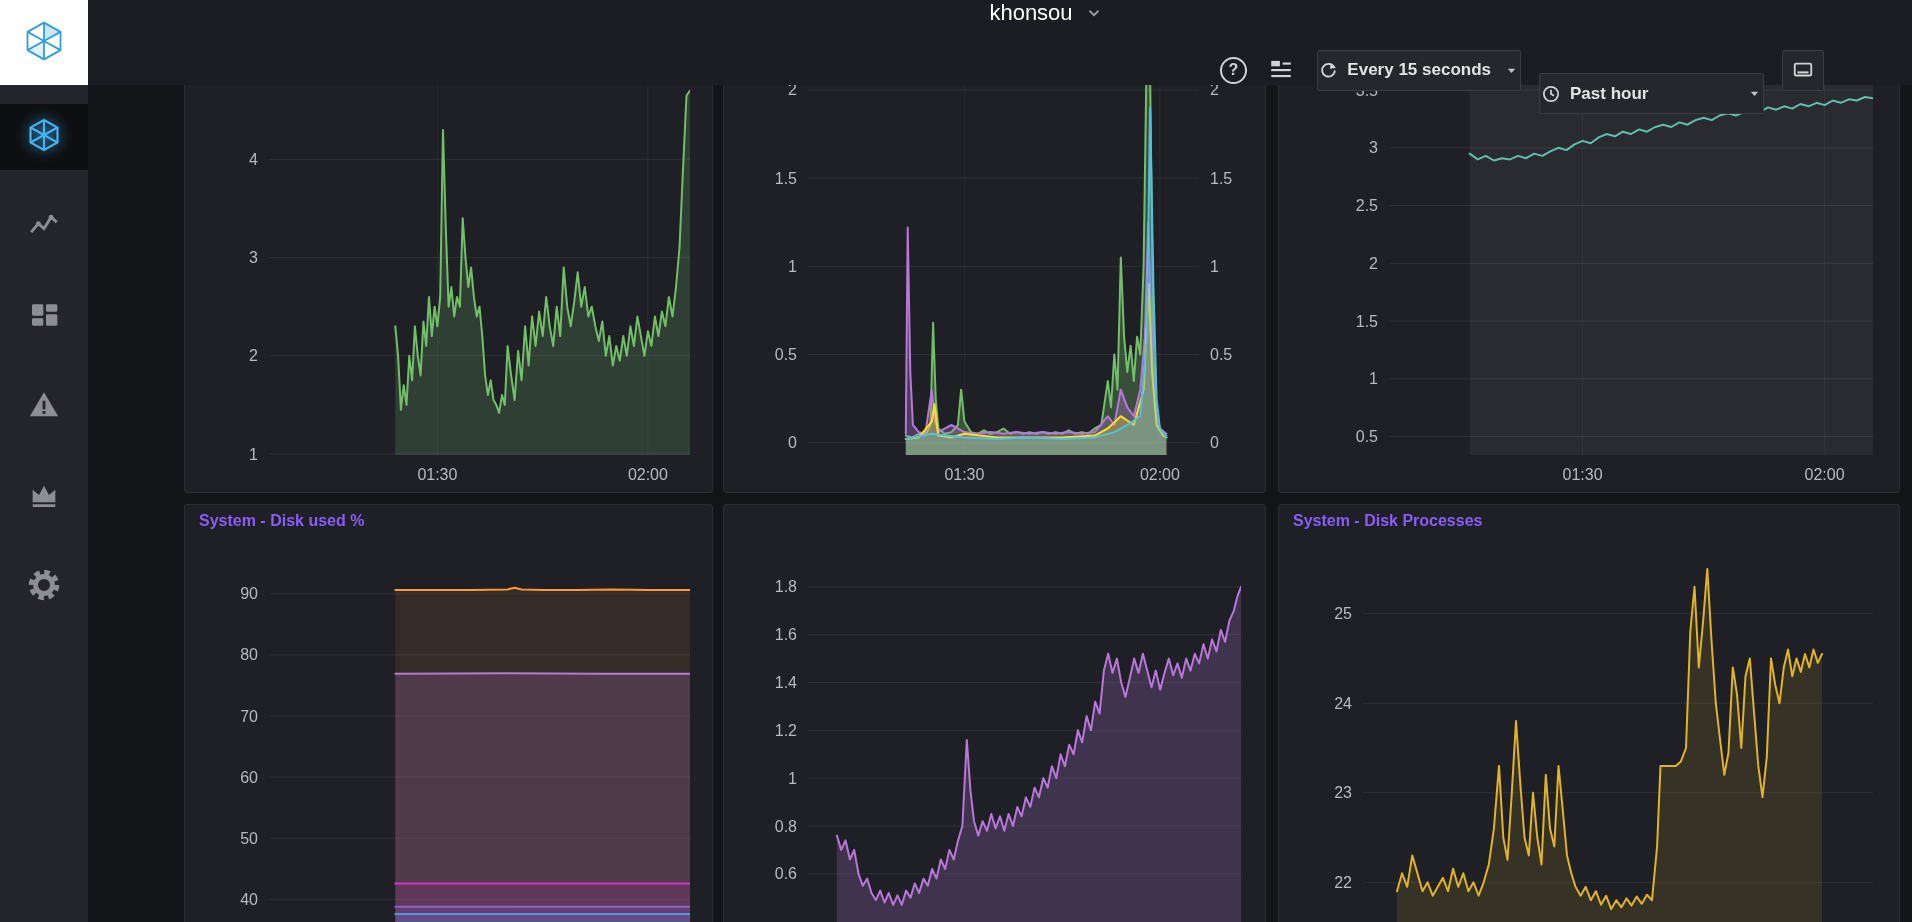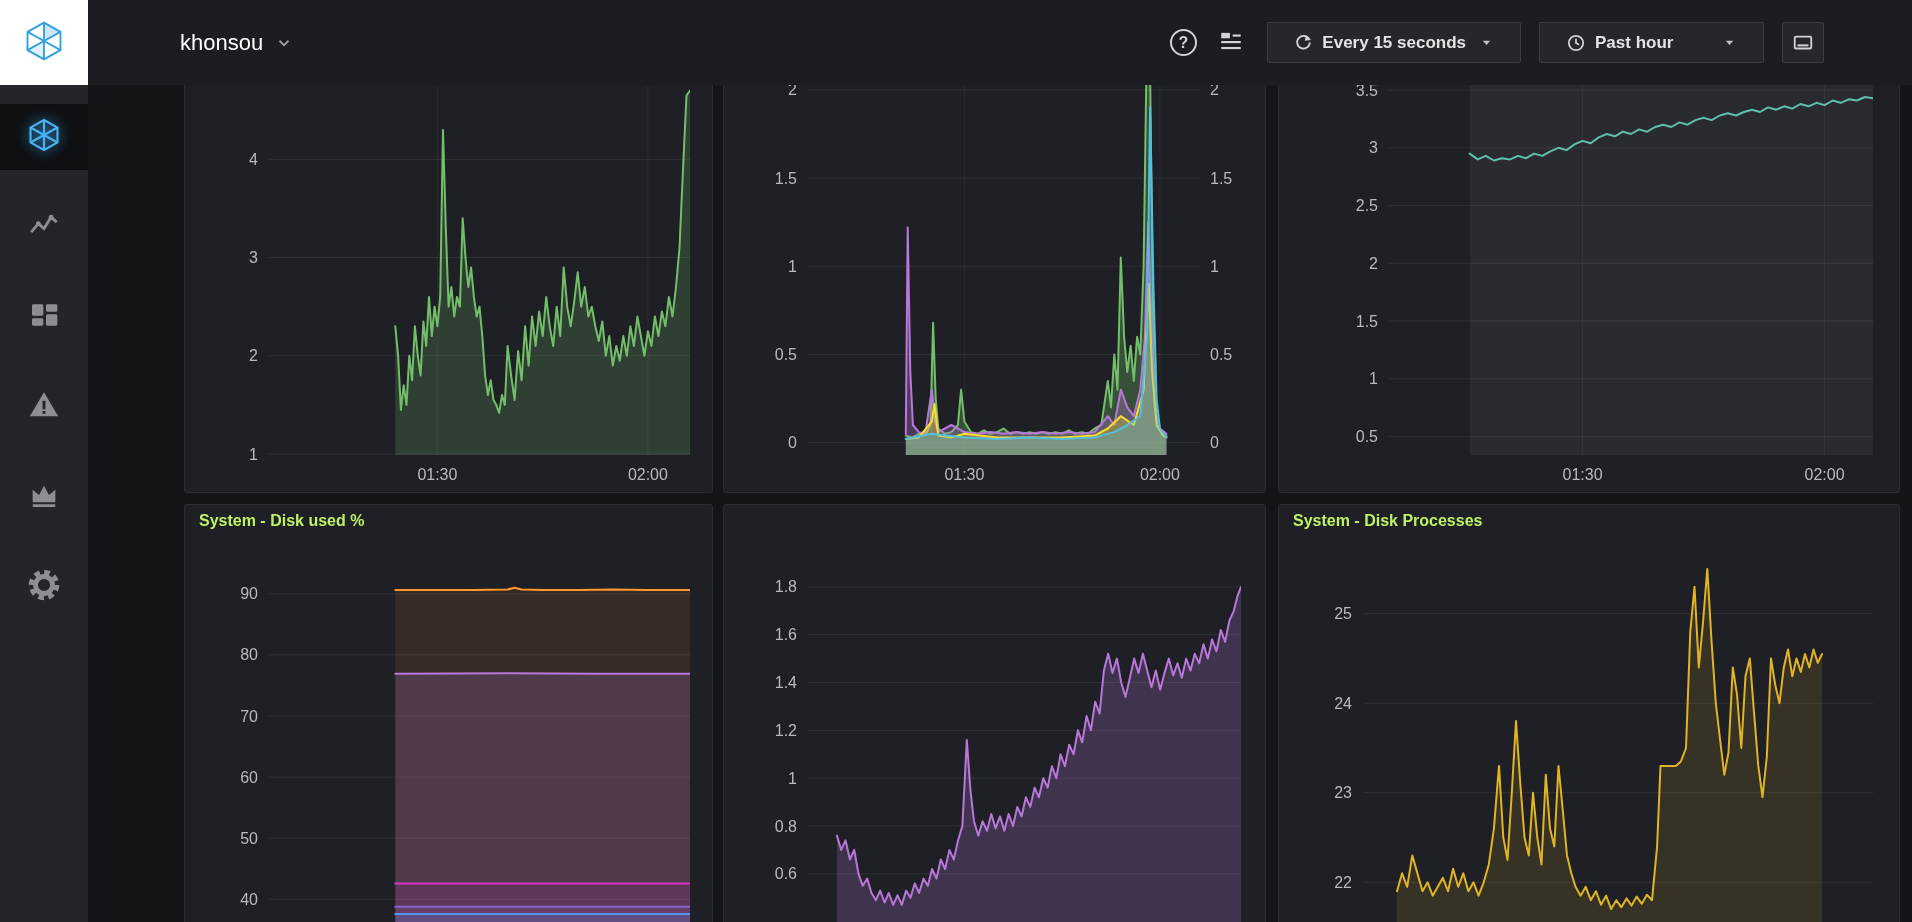--- a/index.html
+++ b/index.html
@@ -9,40 +9,40 @@
   
   .sidebar { position:fixed; left:0; top:0; bottom:0; width:88px; background:#24252a; z-index:60; }
   .logo-box { width:88px; height:85px; background:#ffffff; display:flex; align-items:center; justify-content:center; cursor:pointer; }
   .side-nav { padding-top:19px; }
   .side-item { height:66px; margin-bottom:24px; display:flex; align-items:center; justify-content:center; cursor:pointer; color:#8b8e93; }
   .side-item.active { background:#0e0f12; color:#46b2f2; }
   .side-item.active svg { filter: drop-shadow(0 0 7px rgba(64,176,245,0.9)); }
 
   
   .navbar { position:fixed; left:88px; right:0; top:0; height:85px; background:#1c1d22; z-index:50;
-            display:flex; align-items:center; }
+            display:flex; align-items:center;flex-direction:column; }
   .dash-title { margin-left:92px; display:flex; align-items:center; gap:12px; color:#ffffff;
                 font-size:22px; font-weight:500; cursor:pointer; }
   .dash-title .chev { color:#9a9da2; display:flex; }
   .nav-right { margin-left:auto; display:flex; align-items:center; gap:12px; padding-right:88px; }
   .icon-btn { background:none; border:none; color:#d2d3d6; display:flex; align-items:center; justify-content:center;
               width:36px; height:36px; cursor:pointer; }
   .help-circle { width:27px; height:27px; border:2px solid #d2d3d6; border-radius:50%; display:flex;
                  align-items:center; justify-content:center; font-size:16px; font-weight:700; color:#d2d3d6; }
-  .nav-btn { display:flex; align-items:center; gap:9px; height:41px; padding:0 26px; margin-left:6px;
+  .nav-btn { display:flex; align-items:center; gap:9px; height:41px; padding:0 1px; margin-left:6px;
              background:#26272c; border:1px solid #3c3d43; border-radius:2px; color:#e2e3e5;
              font-size:17px; font-weight:700; font-family:inherit; cursor:pointer; }
   .nav-btn .bicon { display:flex; color:#d2d3d6; }
   .nav-btn .caret { display:flex; color:#c2c3c6; margin-left:4px; }
   .kiosk-btn { width:42px; padding:0; justify-content:center; }
 
   
   .panel { position:absolute; background:#1f2026; border:1px solid #2c2d33; border-radius:3px; z-index:1; }
   .panel-header { position:relative; z-index:2; height:38px; padding:7px 0 0 14px; font-size:16px; font-weight:700;
-                  color:#bef264; cursor:pointer; white-space:nowrap; }
+                  color:#8b5cf6; cursor:pointer; white-space:nowrap; }
   .chart-canvas { position:absolute; left:0; top:0; right:0; bottom:0; cursor:crosshair; }
 
   .p1 { left:184px; top:24px;  width:529px; height:469px; }
   .p2 { left:723px; top:24px;  width:543px; height:469px; }
   .p3 { left:1278px; top:24px; width:622px; height:469px; }
   .p4 { left:184px; top:504px;  width:529px; height:470px; }
   .p5 { left:723px; top:504px;  width:543px; height:470px; }
   .p6 { left:1278px; top:504px; width:622px; height:470px; }
 </style>
 </head>
@@ -145,21 +145,21 @@
           <polygon points="15.2,2.8 21.6,8.9 13.6,9.9" fill="currentColor" stroke="none"></polygon>
         </svg>
       </span>
       <span>Every 15 seconds</span>
       <span class="caret">
         <svg width="15" height="15" viewBox="0 0 24 24" fill="currentColor">
             <path d="M6 9 L12 16 L18 9 Z"></path>
           </svg>
       </span>
     </button>
-    <button class="nav-btn" style="min-width:225px;">
+    <button class="nav-btn" style="min-width:225px;margin-top:47px;">
       <span class="bicon">
         <svg width="20" height="20" viewBox="0 0 24 24" fill="none" stroke="currentColor" stroke-width="2.1">
           <circle cx="12" cy="12" r="8.6"></circle>
           <path d="M12 7 L12 12 L15.6 14.2"></path>
         </svg>
       </span>
       <span>Past hour</span>
       <span class="caret" style="margin-left:auto;">
         <svg width="15" height="15" viewBox="0 0 24 24" fill="currentColor">
             <path d="M6 9 L12 16 L18 9 Z"></path>

